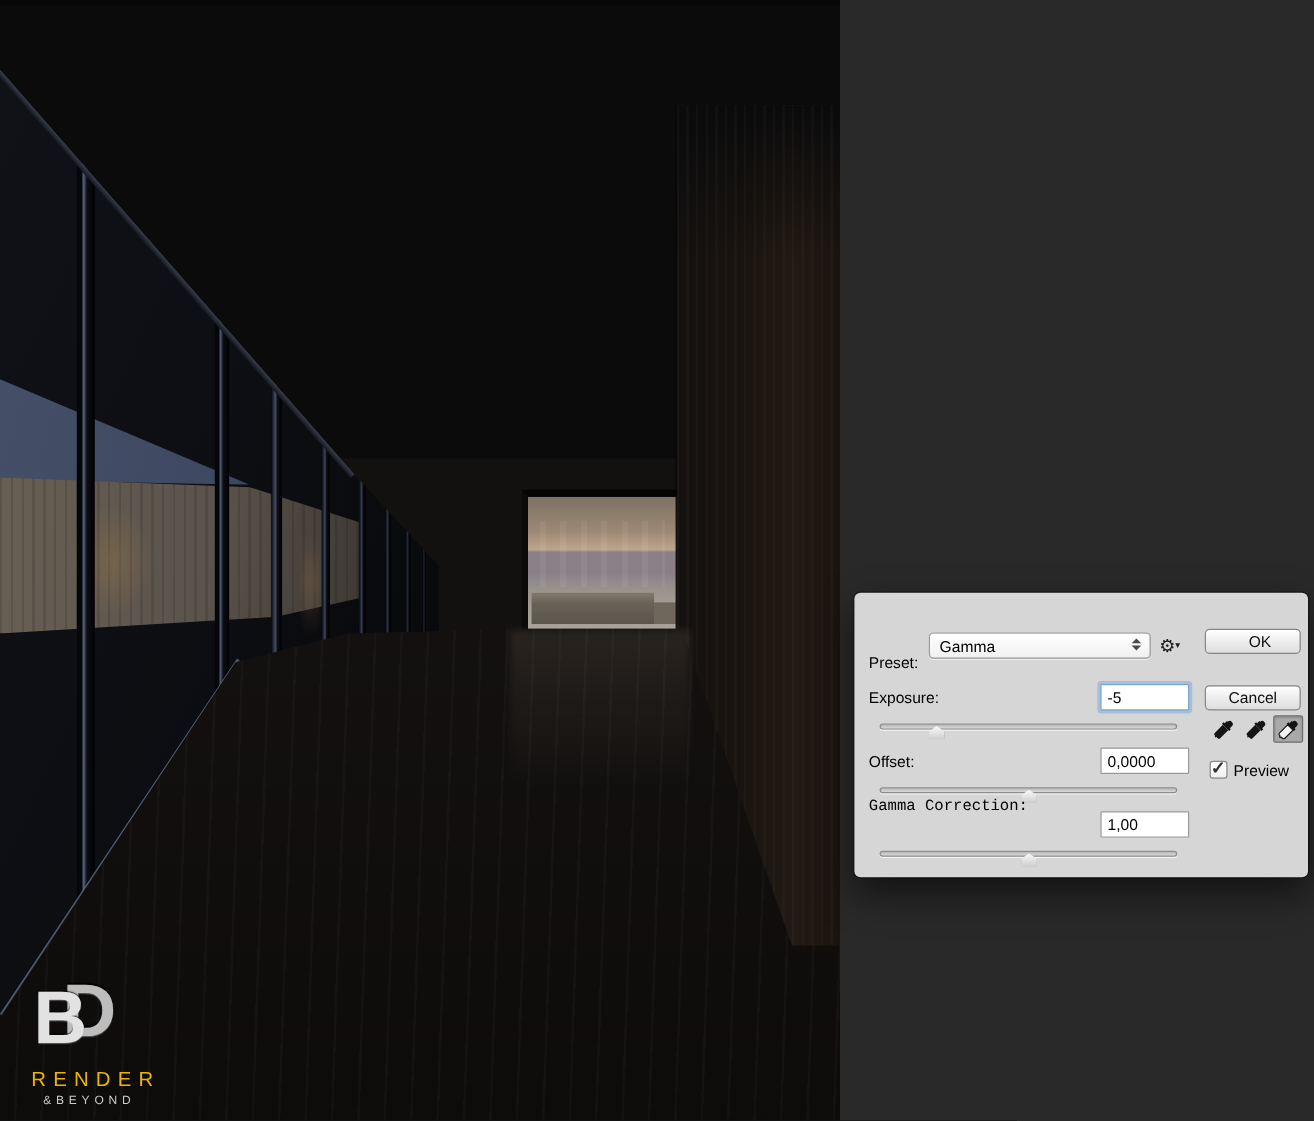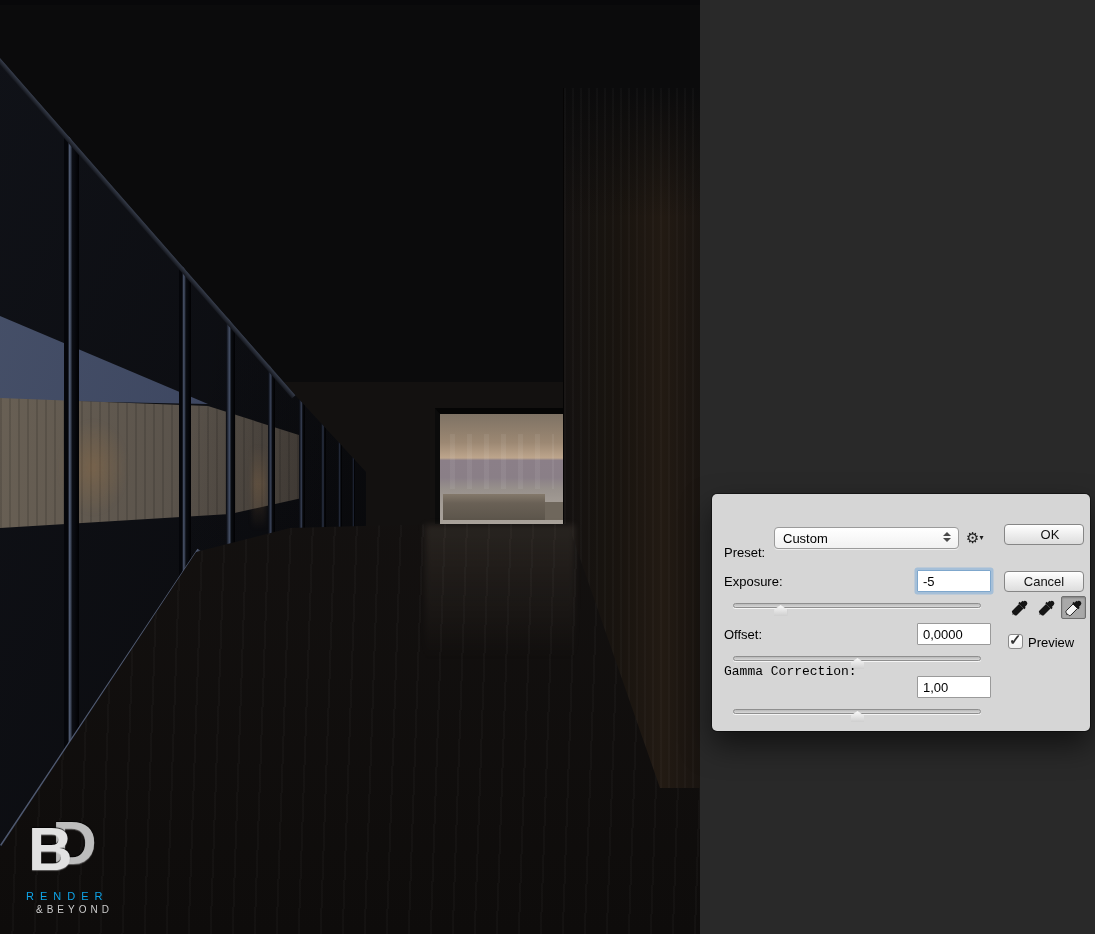--- a/index.html
+++ b/index.html
@@ -66,21 +66,21 @@
   .floor-glow{position:absolute;left:425px;top:525px;width:150px;height:135px;
     background:linear-gradient(180deg,rgba(185,165,142,.13),rgba(0,0,0,0));filter:blur(3px);}
 
   .logo{position:absolute;left:26px;top:810px;width:130px;color:#d6d6d6;}
   .monogram{position:relative;height:76px;}
   .mono-back,.mono-front{position:absolute;font-weight:700;font-size:62px;line-height:1;
     font-family:"Liberation Sans",sans-serif;color:#cfcfcf;
     text-shadow:0 1px 1px rgba(255,255,255,.35),0 -1px 1px rgba(0,0,0,.8);}
   .mono-back{left:26px;top:2px;color:#bdbdbd;}
   .mono-front{left:2px;top:8px;color:#e2e2e2;}
-  .logo-line1{font-size:11px;letter-spacing:6px;color:#0ea5e9;margin-top:4px;}
+  .logo-line1{font-size:17px;letter-spacing:6px;color:#eab308;margin-top:4px;}
   .logo-line2{font-size:10px;letter-spacing:4px;color:#cccccc;margin:2px 0 0 10px;}
 
   
   #dialog{position:absolute;left:712px;top:494px;width:378px;height:237px;border-radius:5px;background:#d6d6d6;
     box-shadow:0 0 0 1px rgba(0,0,0,.4),0 14px 30px rgba(0,0,0,.55);font-size:13px;color:#000;}
   .titlebar{position:absolute;left:0;top:0;width:100%;height:21px;border-radius:5px 5px 0 0;
     background:linear-gradient(180deg,#f3f3f3 0%,#d2d2d2 70%,#c3c3c3 100%);
     border-bottom:1px solid #9c9c9c;box-shadow:inset 0 1px 0 rgba(255,255,255,.8);
     text-align:center;line-height:21px;font-size:12.5px;font-weight:700;color:#3f3f3f;
     text-shadow:0 1px 0 rgba(255,255,255,.6);}
@@ -184,21 +184,21 @@
       <div class="logo-line1">RENDER</div>
       <div class="logo-line2">&amp;BEYOND</div>
     </div>
   </div>
 
   <div id="dialog">
     <div class="dlg-body">
 
       <span class="lbl" id="preset-label">Preset:</span>
       <div class="dropdown">
-        <span class="dd-value">Custom</span>
+        <span class="dd-value">Gamma</span>
         <span class="dd-arrows">
           <span class="tri-up"></span>
             <span class="tri-down"></span>
         </span>
       </div>
       <button class="gear-btn">
         <span class="gear">⚙</span><span class="caret">▾</span>
       </button>
 
       <button class="btn" id="ok-btn">OK</button>

